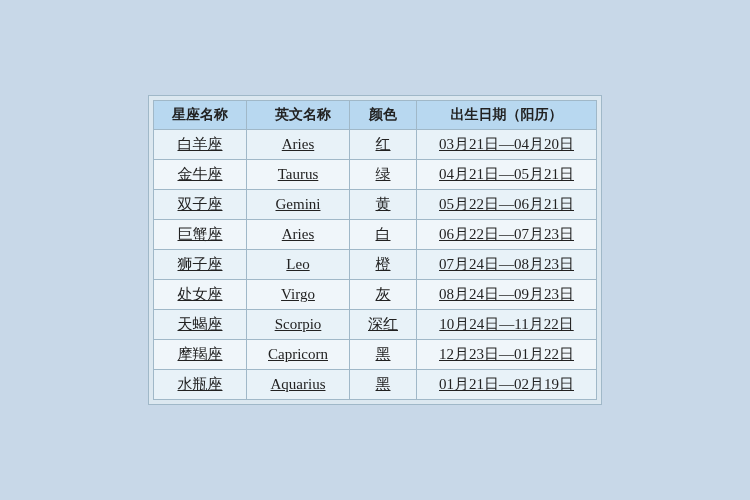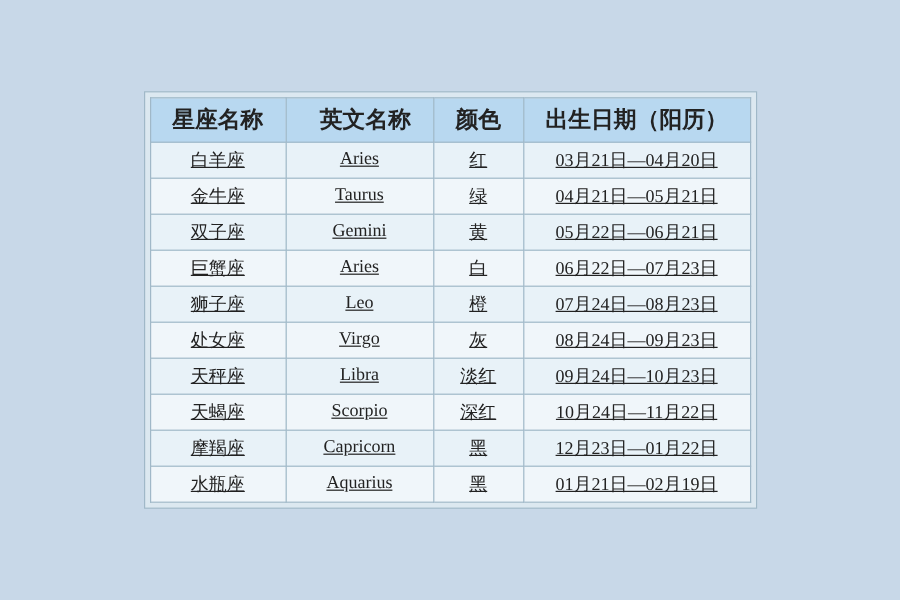--- a/index.html
+++ b/index.html
@@ -29,21 +29,21 @@
     th, td {
       border: 1px solid #a0b8c8;
       padding: 5px 18px;
       text-align: center;
       white-space: nowrap;
     }
 
     thead th {
       background-color: #b8d8f0;
       font-weight: bold;
-      font-size: 19px;
+      font-size: 14px;
     }
 
     tbody tr {
       background-color: #f0f6fa;
       text-decoration: underline;
     }
 
     tbody tr:nth-child(odd) {
       background-color: #e8f2f8;
     }
@@ -97,26 +97,20 @@
           <td>橙</td>
           <td>07月24日—08月23日</td>
         </tr>
         <tr>
           <td>处女座</td>
           <td>Virgo</td>
           <td>灰</td>
           <td>08月24日—09月23日</td>
         </tr>
         <tr>
-          <td>天秤座</td>
-          <td>Libra</td>
-          <td>淡红</td>
-          <td>09月24日—10月23日</td>
-        </tr>
-        <tr>
           <td>天蝎座</td>
           <td>Scorpio</td>
           <td>深红</td>
           <td>10月24日—11月22日</td>
         </tr>
         <tr>
           <td>摩羯座</td>
           <td>Capricorn</td>
           <td>黑</td>
           <td>12月23日—01月22日</td>

